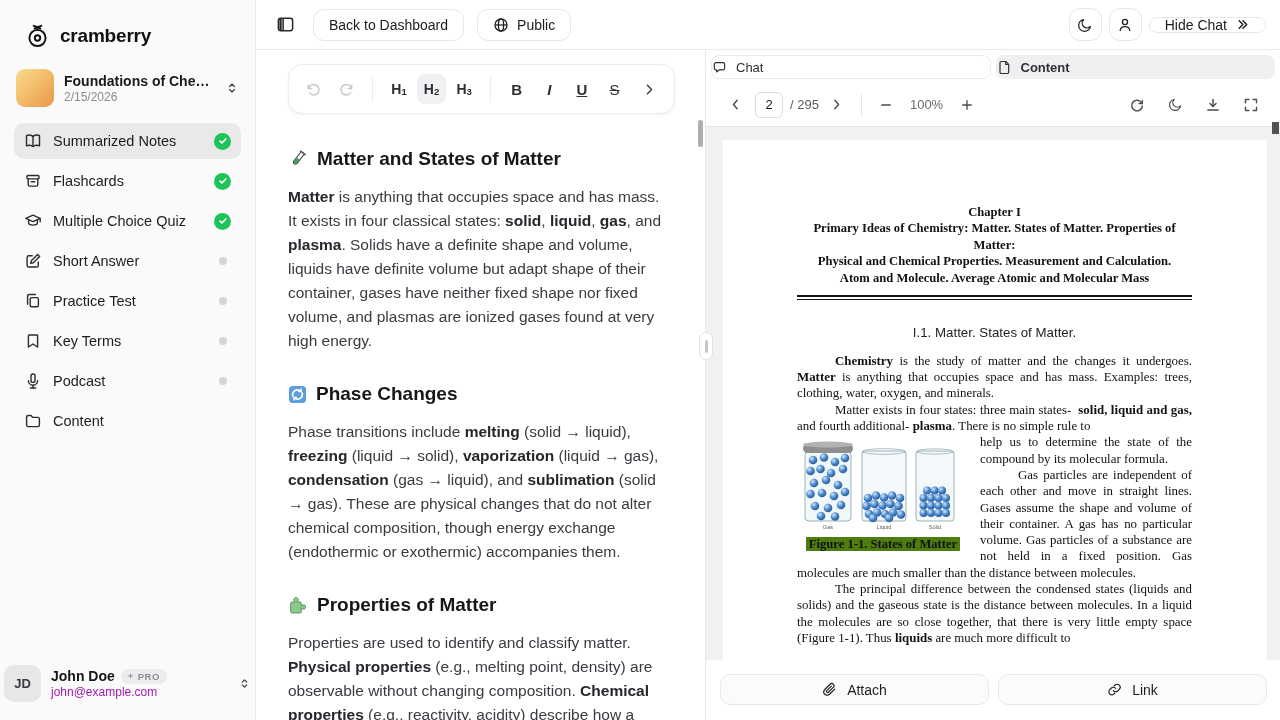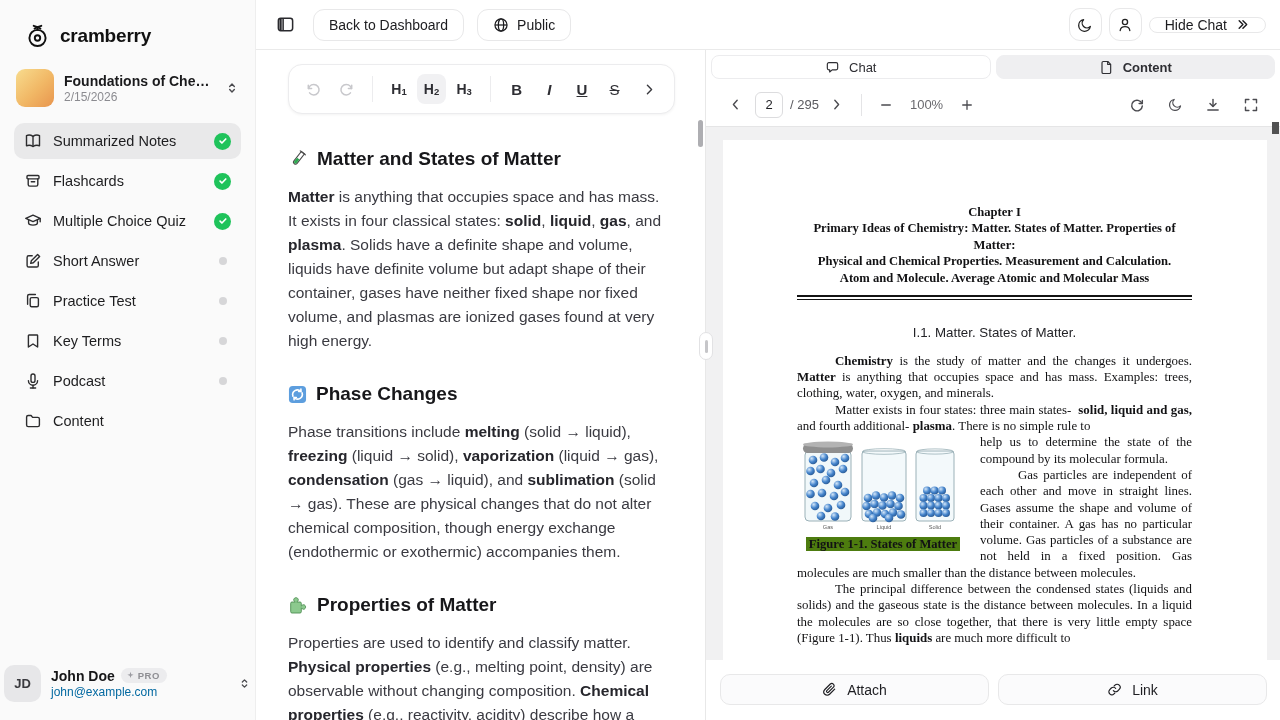--- a/index.html
+++ b/index.html
@@ -25,25 +25,25 @@
   .nav-item.active{background:#e9e9ea}
   .nav-icon{width:18px;height:18px;color:#2c2c2e;flex:none}
   .nav-label{flex:1;font-weight:450}
   .badge-check{width:17px;height:17px;border-radius:50%;background:#1fc35b;display:flex;
     align-items:center;justify-content:center;flex:none}
   .badge-dot{width:8px;height:8px;border-radius:50%;background:#d6d6d8;margin-right:4px;flex:none}
   .user-row{display:flex;align-items:center;gap:10px;padding:14px 4px 18px}
   .avatar{width:37px;height:37px;border-radius:10px;background:#e7e7e9;display:flex;align-items:center;
     justify-content:center;font-size:13px;font-weight:600;color:#3a3a3e;flex:none}
   .user-meta{flex:1;min-width:0}
-  .user-name-row{display:flex;align-items:flex-start;gap:6px}
+  .user-name-row{display:flex;align-items:flex-end;gap:6px}
   .user-name{font-size:14px;font-weight:700;color:#161618}
   .pro-badge{display:inline-flex;align-items:center;gap:3px;background:#ececee;border-radius:8px;
     padding:2px 7px 2px 5px;font-size:9.5px;font-weight:700;color:#8e8e93;letter-spacing:.5px}
-  .user-email{font-size:12px;color:#0369a1;margin-top:1px}
+  .user-email{font-size:12px;color:#a21caf;margin-top:1px}
   .chev-ud{color:#4a4a4e;flex:none}
 
   
   .main{margin-left:256px;height:720px;display:flex;flex-direction:column}
   .topbar{height:50px;flex:none;border-bottom:1px solid #eaeaea;display:flex;align-items:center;
     padding:0 14px;gap:13px;background:#fff}
   .ghost-icon-btn{width:30px;height:30px;display:flex;align-items:center;justify-content:center;
     border-radius:8px;color:#2a2a2e}
   .pill-btn{display:inline-flex;align-items:center;gap:8px;height:32px;padding:0 15px;
     border:1px solid #e8e8e9;border-radius:11px;background:#fff;font-size:14px;font-weight:500;color:#1c1c1f}
@@ -73,21 +73,21 @@
   .ed-p{font-size:15.5px;line-height:24px;color:#3a3a41;margin-bottom:6px}
   .ed-p b{color:#26262c}
   .ed-scroll{position:absolute;top:70px;right:2px;width:5px;height:27px;border-radius:3px;background:#aeaeb2}
   .divider-handle{position:absolute;left:443px;top:282px;width:14px;height:28px;background:#fff;
     border:1px solid #e2e2e4;border-radius:8px;display:flex;align-items:center;justify-content:center;z-index:6;cursor:col-resize}
   .divider-handle::after{content:"";width:3px;height:13px;border-radius:2px;background:#c6c6c9}
 
   
   .right-pane{flex:1;display:flex;flex-direction:column;min-width:0;background:#fff;position:relative}
   .tabs-row{display:flex;gap:5px;padding:5px 5px 4px;flex:none}
-  .tab{flex:1;height:24px;display:flex;align-items:center;justify-content:center;gap:9px;font-size:13px;
+  .tab{flex:1;height:24px;display:flex;align-items:center;justify-content:flex-start;gap:9px;font-size:13px;
     font-weight:500;color:#2e2e33;border-radius:8px;border:1px solid #ececee;background:#fff}
   .tab.active{background:#efeff1;border-color:#efeff1;font-weight:600}
   .pdf-toolbar{height:44px;flex:none;border-bottom:1px solid #e5e5e6;display:flex;align-items:center;
     padding:0 17px;color:#4b4b50}
   .pt-btn{width:24px;height:24px;display:flex;align-items:center;justify-content:center;color:#4b4b50}
   .pg-input{width:28px;height:26px;border:1px solid #dcdcde;border-radius:6px;text-align:center;
     font-size:13px;color:#1e1e22;background:#fff;margin:0 7px 0 8px;font-family:inherit}
   .pg-total{font-size:13px;color:#5a5a5f;margin-right:6px}
   .tb-sep{width:1px;height:22px;background:#e4e4e6;margin:0 12px}
   .zoom-label{font-size:13px;color:#6a6a6f;margin:0 12px}

